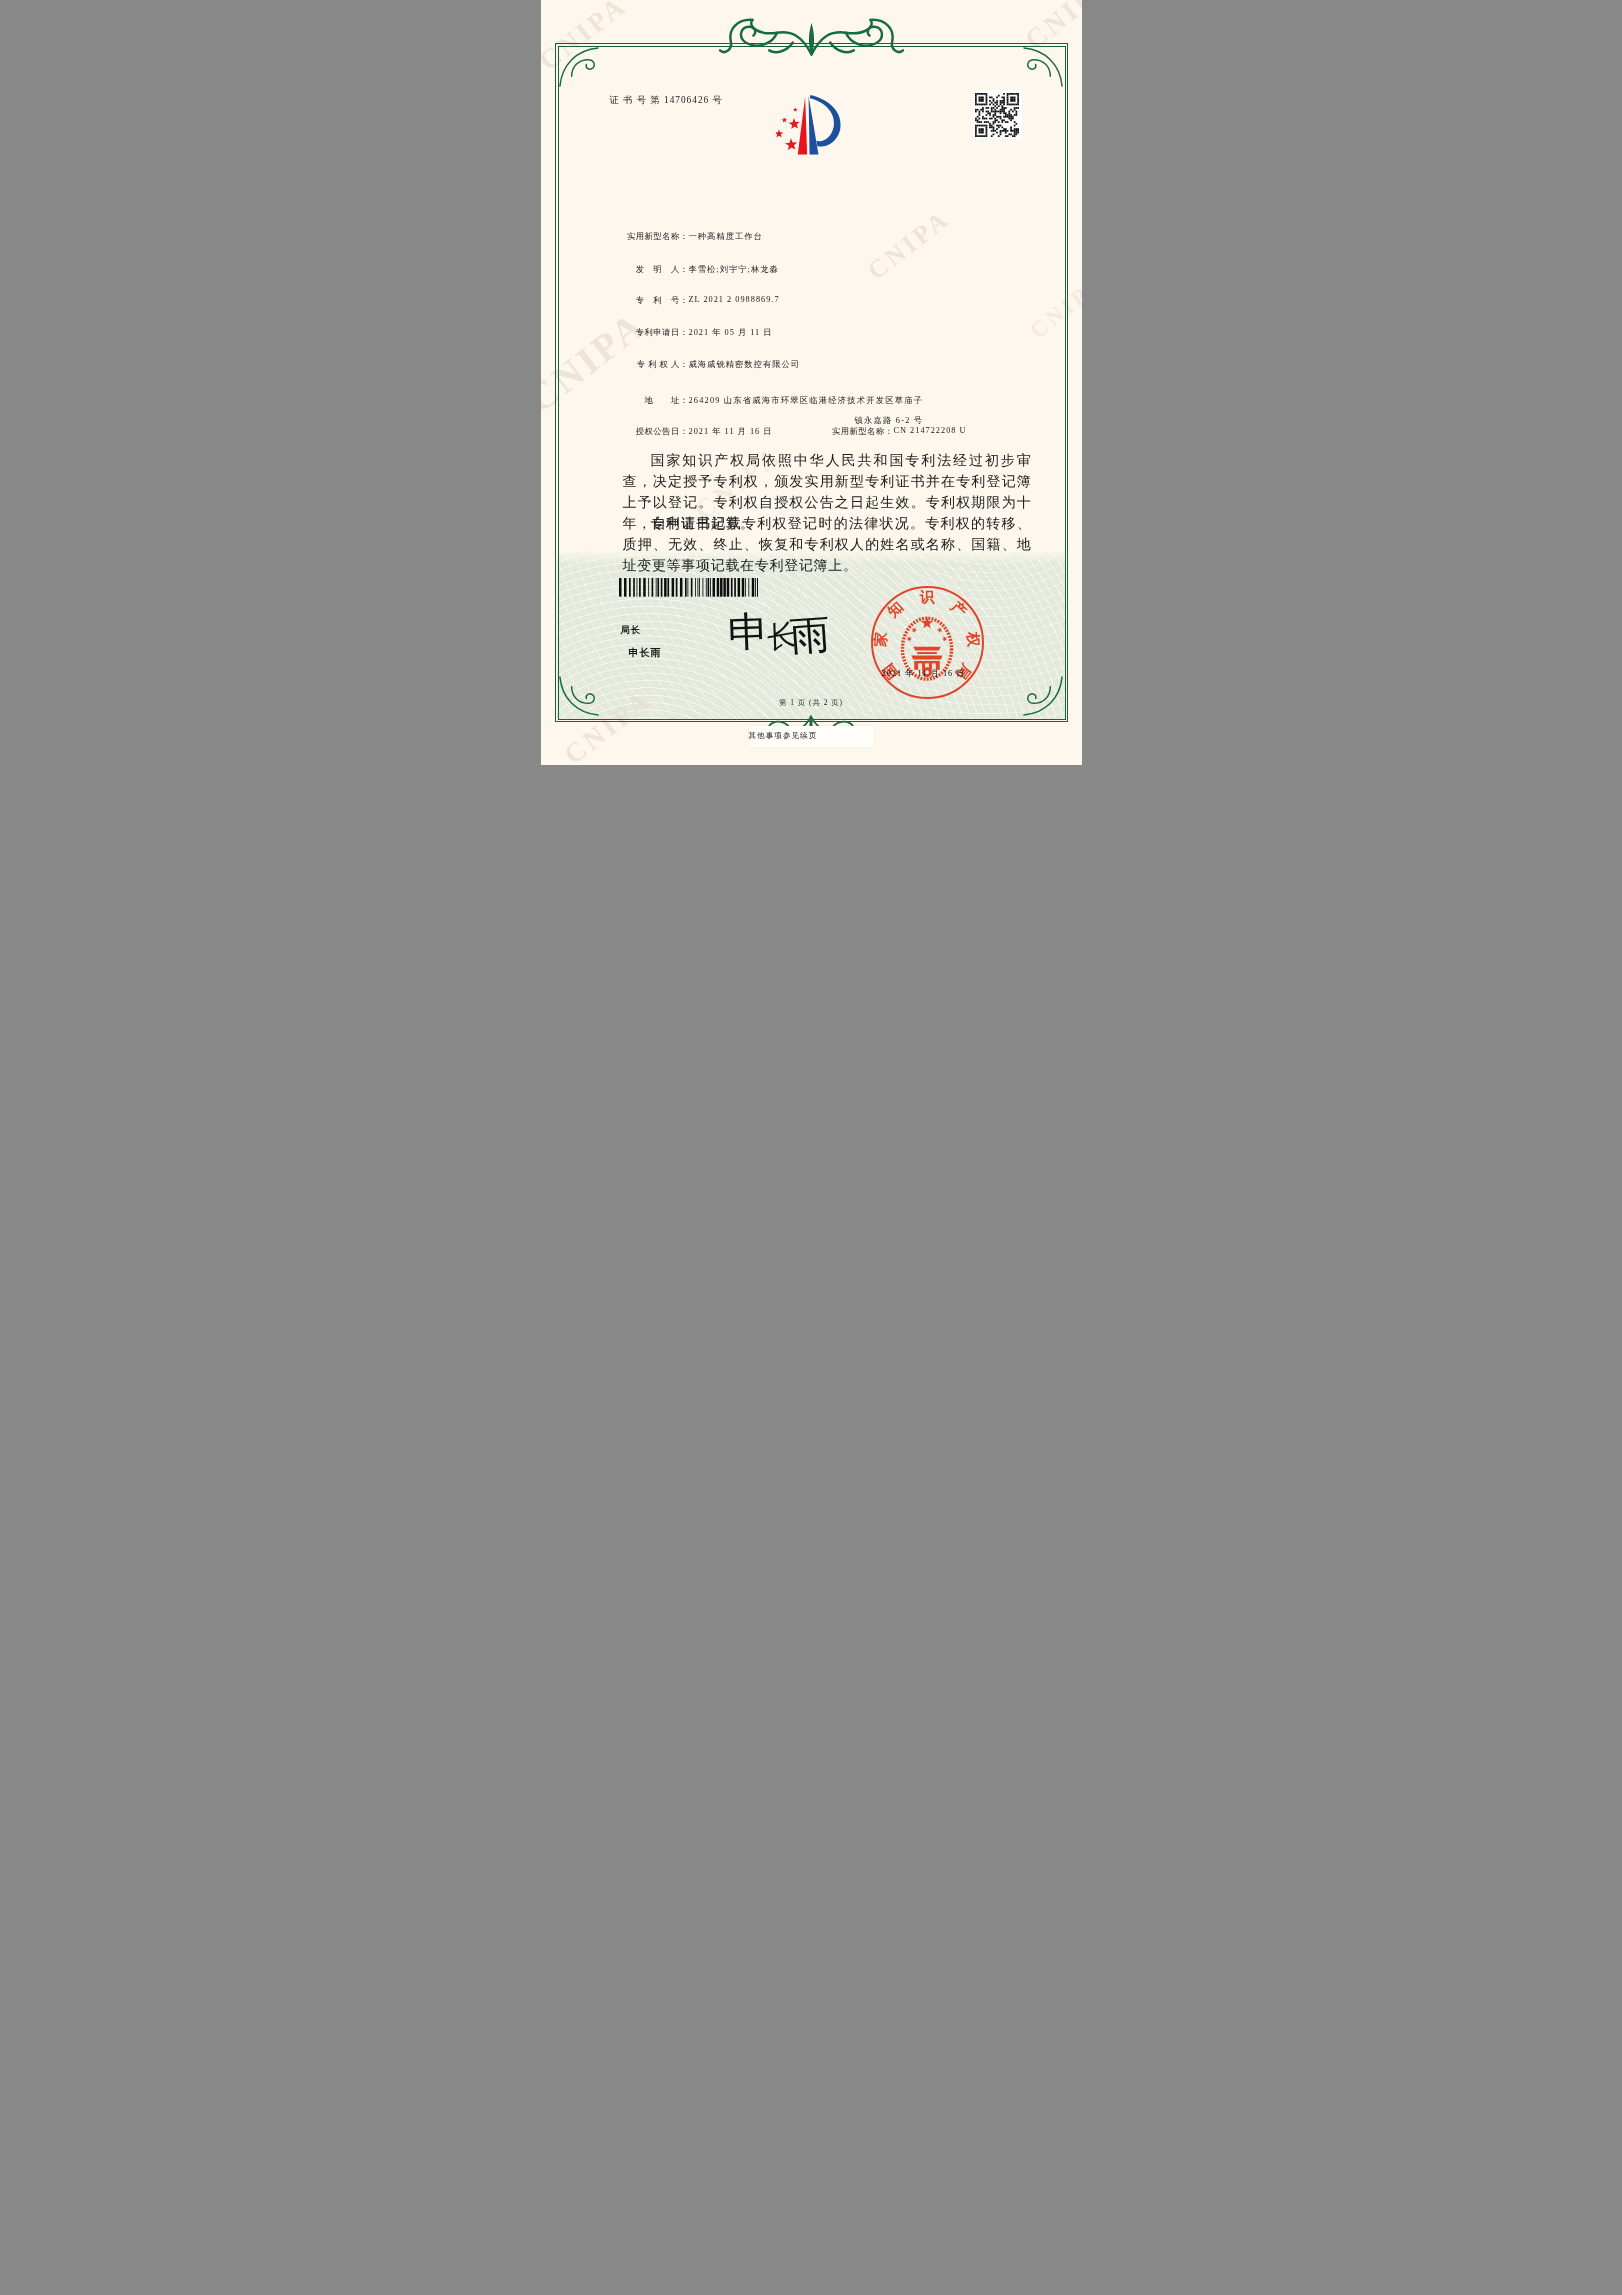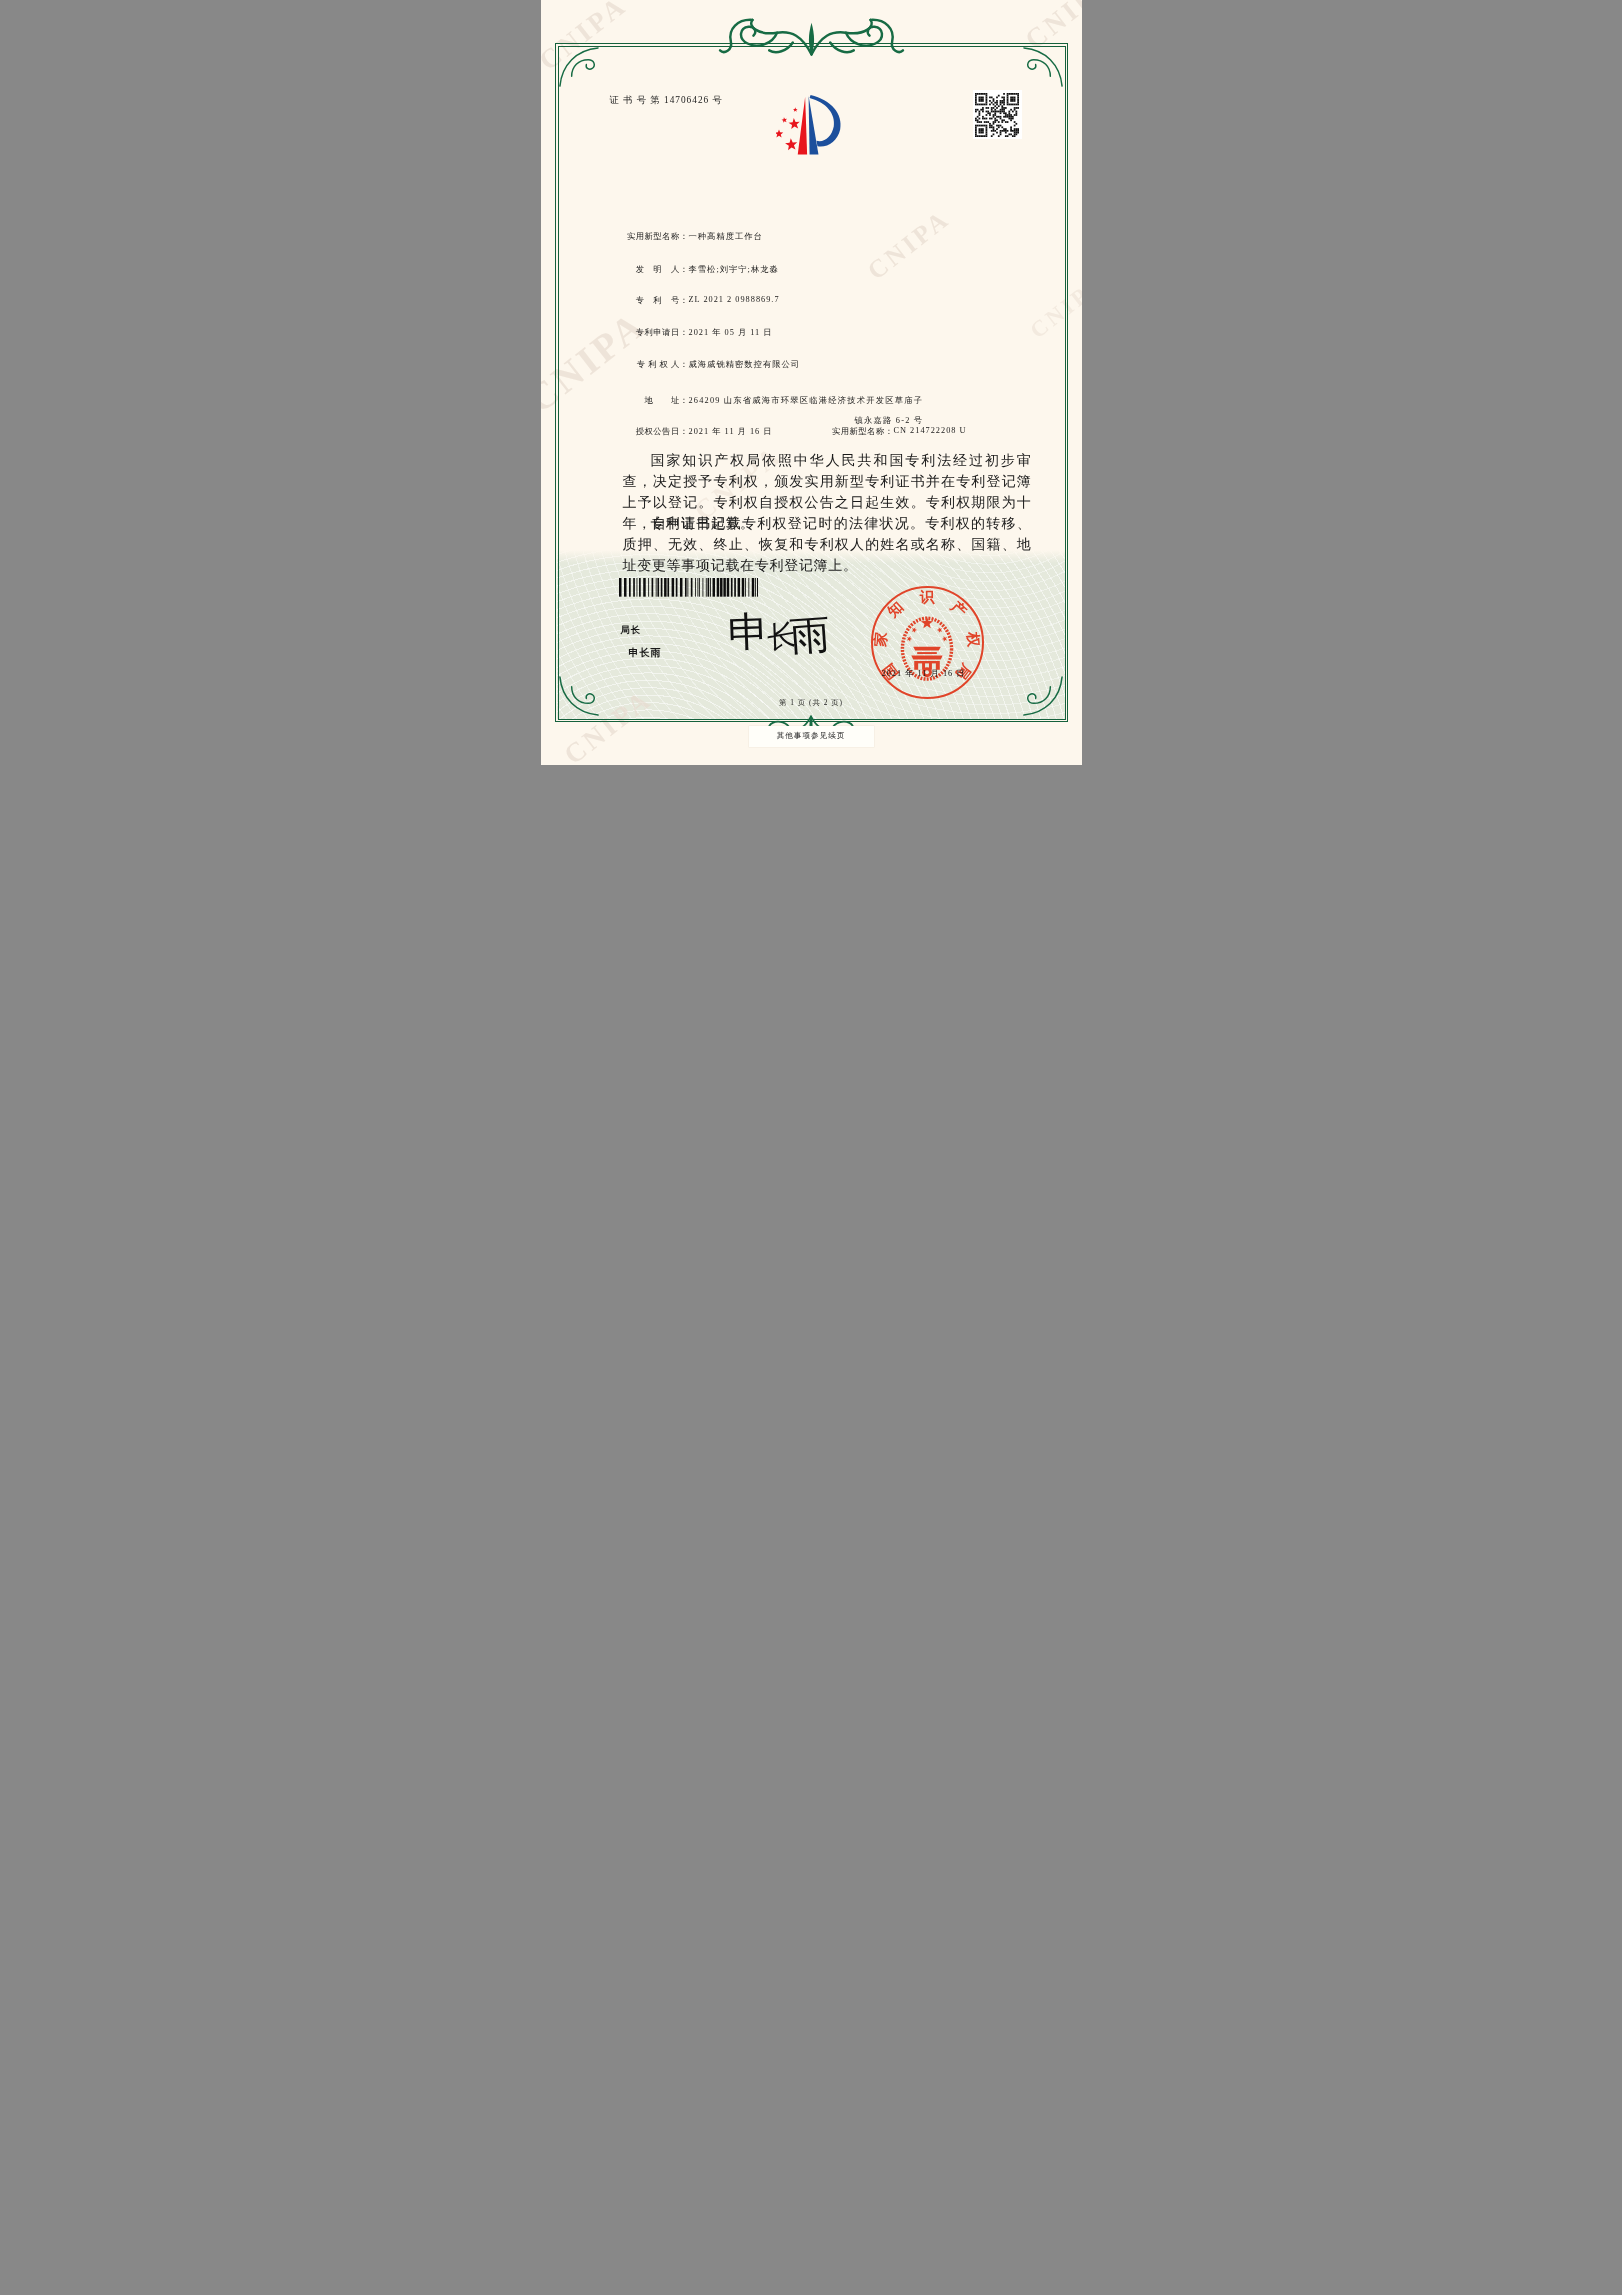--- a/index.html
+++ b/index.html
@@ -98,21 +98,21 @@
     font-size:8.3px; letter-spacing:1px; color:#111;
   }
   
   .page-info{
     position:absolute; left:0; top:698px; width:541px; text-align:center; z-index:3;
     font-size:7.4px; letter-spacing:1px;
   }
   .cont-box{
     position:absolute; left:208px; top:726px; width:125px; height:20.6px; z-index:3;
     background:#fffef9; box-shadow:0 0 0 0.5px rgba(160,140,110,.12);
-    display:flex; align-items:center; justify-content:center;
+    display:flex; align-items:center; 
   }
   .cont-box span{font-size:7.6px; letter-spacing:1px;}
 </style>
 </head>
 <body>
 
 <div class="page">
 
   <div class="lower-band"></div>
 

